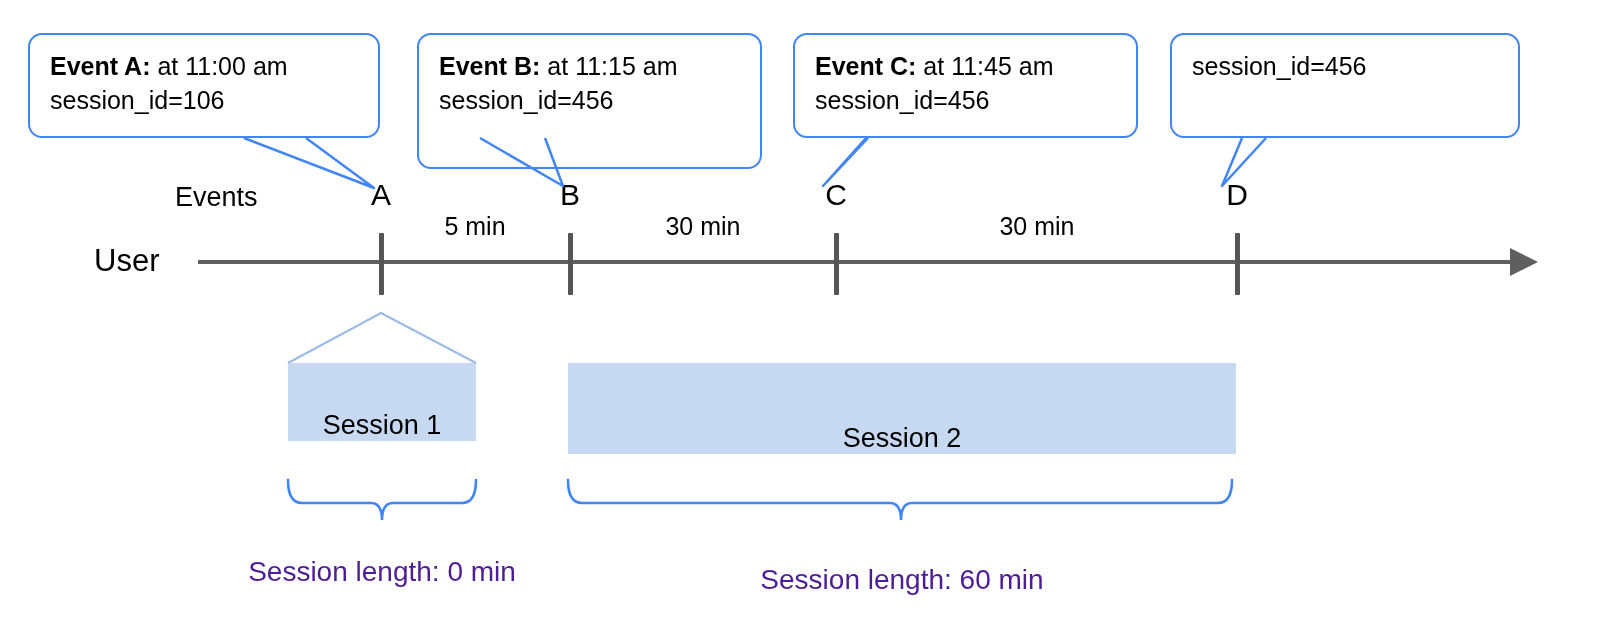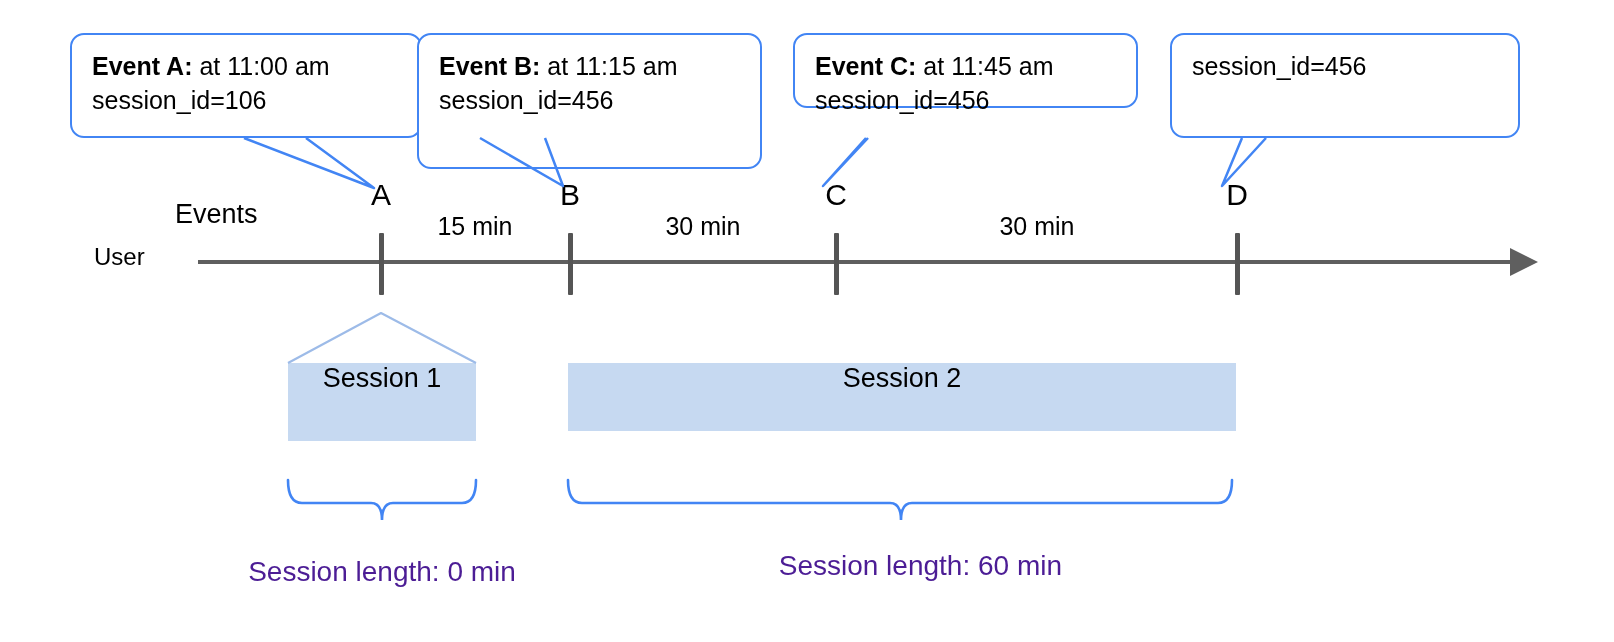--- a/index.html
+++ b/index.html
@@ -12,85 +12,85 @@
            border-radius:14px;background:#ffffff;padding:14px 18px 12px 20px;
            line-height:1.36;font-size:25px;white-space:nowrap;}
   .callout b{font-weight:bold;}
   .c-line{display:block;}
 
   
   .axis{position:absolute;background:#5f5f5f;}
   .tick{position:absolute;background:#555555;width:5px;border-radius:1px;}
   .tlabel{position:absolute;font-size:30px;color:#000;text-align:center;}
   .duration{position:absolute;font-size:25px;color:#000;text-align:center;}
-  .rowlabel{position:absolute;font-size:24px;color:#000;}
+  .rowlabel{position:absolute;font-size:31px;color:#000;}
   .rowlabel.small{font-size:27px;}
 
   
   .sessionbar{position:absolute;background:#c6d9f1;display:flex;
-              align-items:flex-start;justify-content:center;
+              align-items:flex-end;justify-content:center;
               font-size:27px;color:#000;}
 
   svg.overlay{position:absolute;left:0;top:0;width:1614px;height:642px;
               pointer-events:none;overflow:visible;}
 
   .blen{position:absolute;font-size:28px;color:#4c1d95;text-align:center;white-space:nowrap;}
 </style>
 </head>
 <body>
 
 <div id="stage">
 
-  <div class="callout" style="left:28px;top:33px;width:352px;height:105px;margin-left:42px;">
+  <div class="callout" style="left:28px;top:33px;width:352px;height:105px;">
     <span class="c-line"><b>Event A:</b><span> at 11:00 am</span></span>
     <span class="c-line">session_id=106</span>
   </div>
 
   <div class="callout" style="left:417px;top:33px;width:345px;height:136px;">
     <span class="c-line"><b>Event B:</b><span> at 11:15 am</span></span>
     <span class="c-line">session_id=456</span>
   </div>
 
-  <div class="callout" style="left:793px;top:33px;width:345px;height:75px;">
+  <div class="callout" style="left:793px;top:33px;width:345px;height:105px;">
     <span class="c-line"><b>Event C:</b><span> at 11:45 am</span></span>
     <span class="c-line">session_id=456</span>
   </div>
 
   <div class="callout" style="left:1170px;top:33px;width:350px;height:105px;">
     <span class="c-line">session_id=456</span>
   </div>
 
-  <div class="rowlabel small" style="left:175px;top:182px;margin-top:17px;">Events</div>
+  <div class="rowlabel small" style="left:175px;top:182px;">Events</div>
   <div class="rowlabel" style="left:94px;top:243px;">User</div>
 
   <div class="tlabel" style="left:356px;top:178px;width:50px;">A</div>
   <div class="tlabel" style="left:545px;top:178px;width:50px;">B</div>
   <div class="tlabel" style="left:811px;top:178px;width:50px;">C</div>
   <div class="tlabel" style="left:1212px;top:178px;width:50px;">D</div>
 
-  <div class="duration" style="left:400px;top:212px;width:150px;">15 min</div>
+  <div class="duration" style="left:400px;top:212px;width:150px;">5 min</div>
   <div class="duration" style="left:628px;top:212px;width:150px;">30 min</div>
   <div class="duration" style="left:962px;top:212px;width:150px;">30 min</div>
 
   <div class="axis" style="left:198px;top:260px;width:1320px;height:4px;"></div>
 
   <div class="tick" style="left:379px;top:233px;height:62px;"></div>
   <div class="tick" style="left:568px;top:233px;height:62px;"></div>
   <div class="tick" style="left:834px;top:233px;height:62px;"></div>
   <div class="tick" style="left:1235px;top:233px;height:62px;"></div>
 
   <div class="sessionbar" style="left:288px;top:363px;width:188px;height:78px;">
     <span>Session 1</span>
   </div>
-  <div class="sessionbar" style="left:568px;top:363px;width:668px;height:68px;">
+  <div class="sessionbar" style="left:568px;top:363px;width:668px;height:91px;">
     <span>Session 2</span>
   </div>
 
   <div class="blen" style="left:222px;top:556px;width:320px;">Session length: 0 min</div>
-  <div class="blen" style="left:742px;top:550px;width:320px;text-align:right;">Session length: 60 min</div>
+  <div class="blen" style="left:742px;top:564px;width:320px;">Session length: 60 min</div>
 
   <svg class="overlay" viewBox="0 0 1614 642">
 
     <polygon points="1510,248 1538,262 1510,276" fill="#5f5f5f"></polygon>
 
     <polyline points="244,138 374,188 306,138" fill="none" stroke="#4285f4" stroke-width="2.5" stroke-linejoin="round"></polyline>
 
     <polyline points="480,138 563,186 545,138" fill="none" stroke="#4285f4" stroke-width="2.5" stroke-linejoin="round"></polyline>
 
     <polyline points="866,138 823,186 868,138" fill="none" stroke="#4285f4" stroke-width="2.5" stroke-linejoin="round"></polyline>

